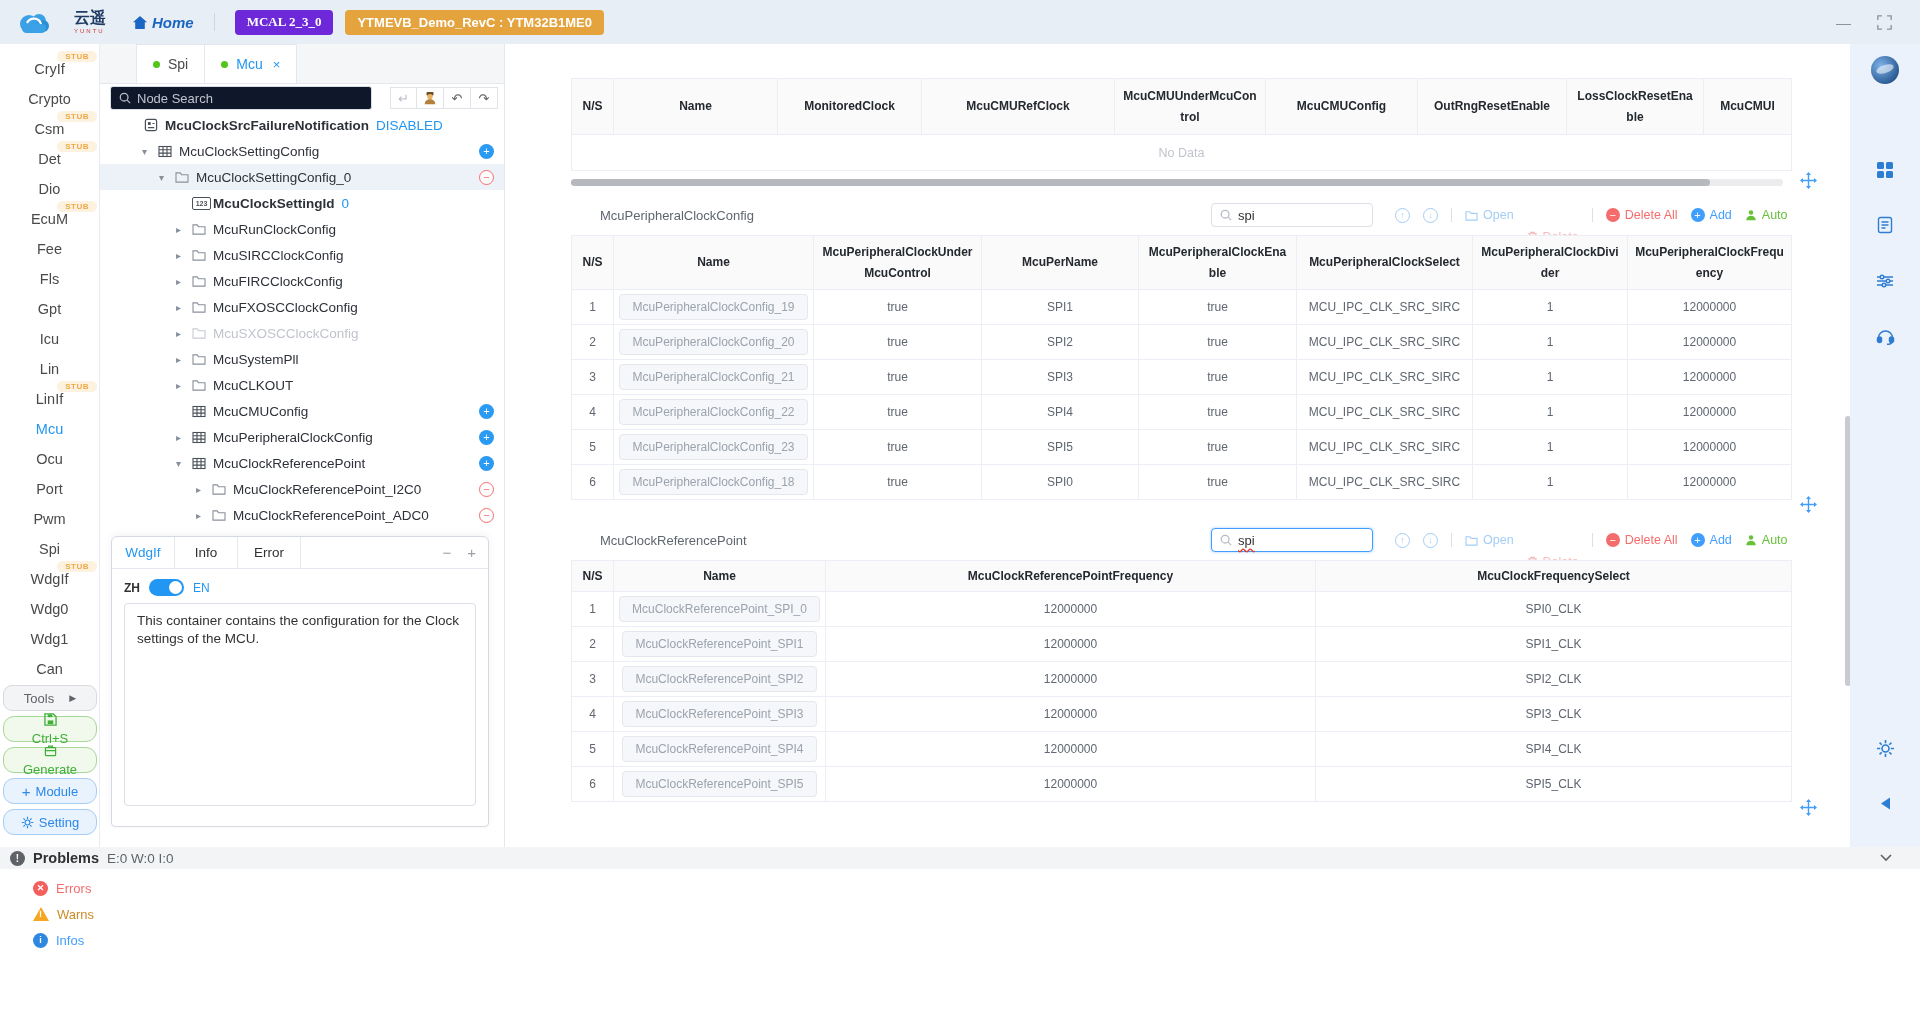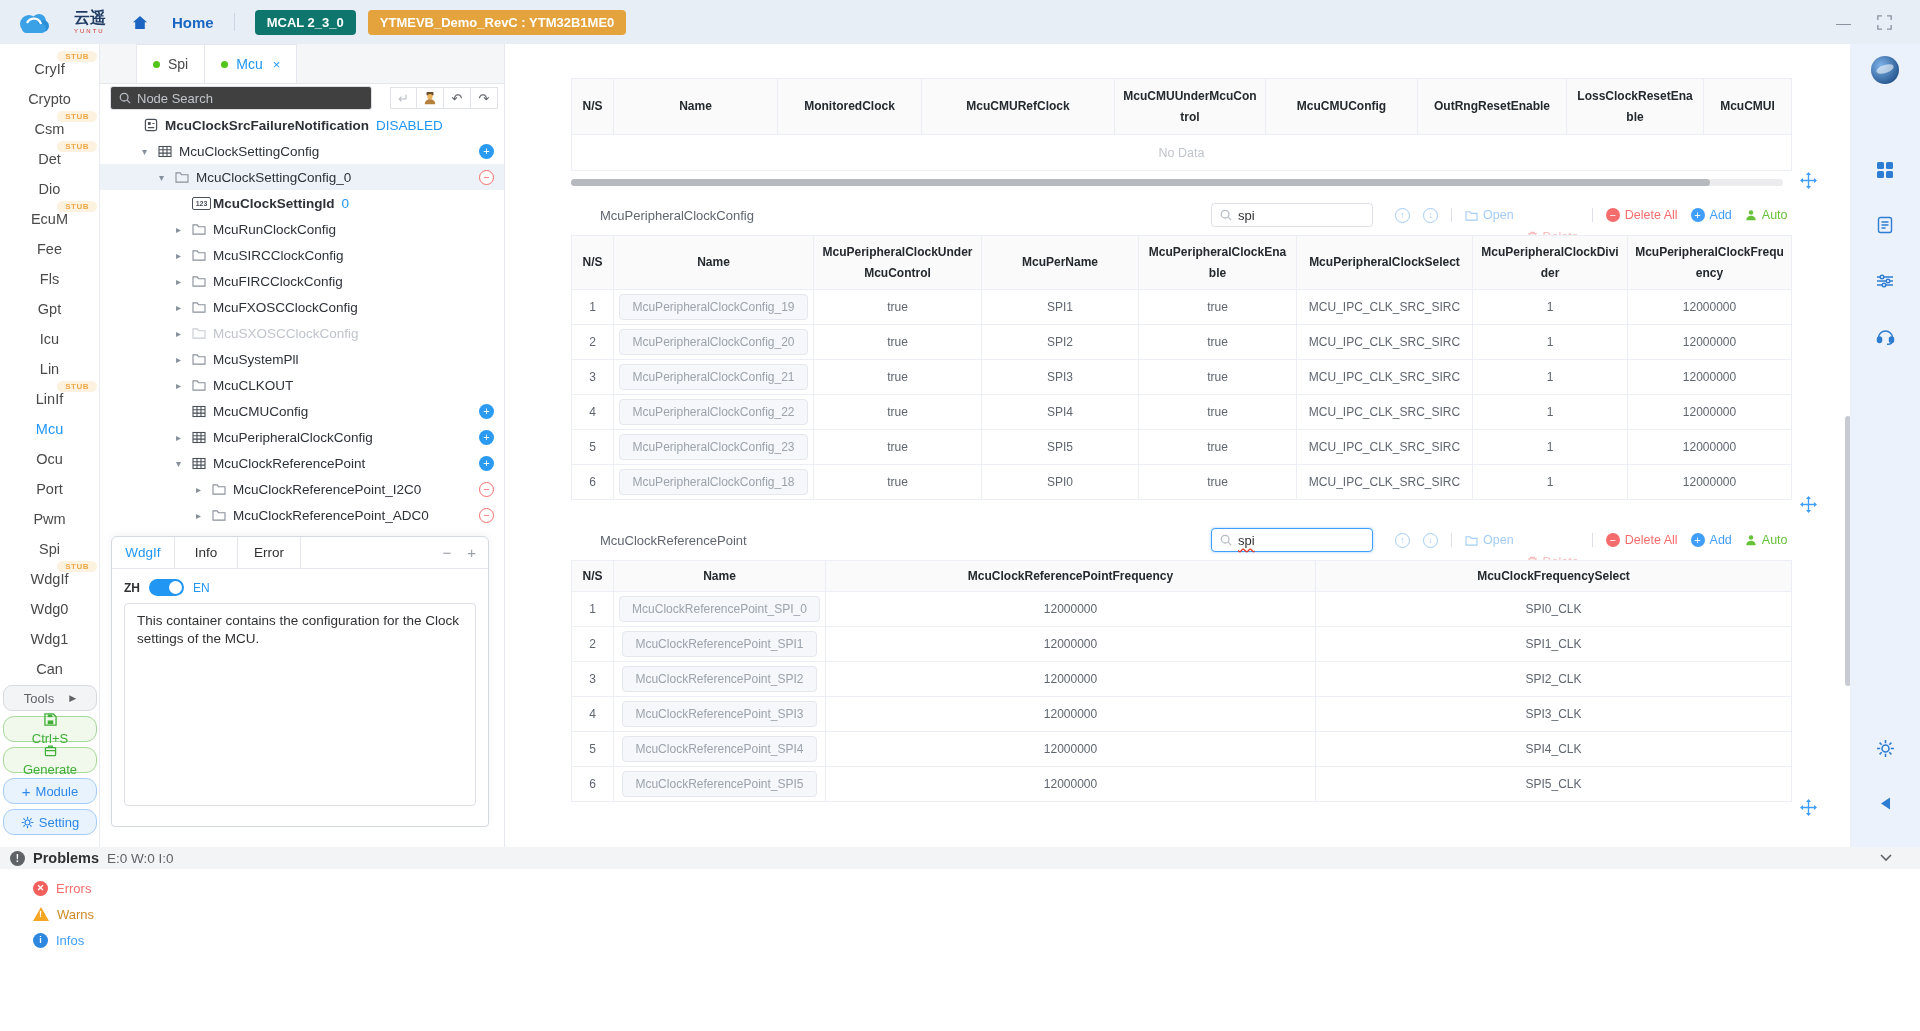--- a/index.html
+++ b/index.html
@@ -5,24 +5,24 @@
   * { box-sizing: border-box; margin: 0; padding: 0; }
   html,body { width:1920px; height:1031px; }
   body { font-family:"Liberation Sans", sans-serif; background:#fff; position:relative; overflow:hidden; color:#303133; }
 
   
   .topbar { position:absolute; left:0; top:0; width:1920px; height:44px; background:#e8eef6; display:flex; align-items:center; }
   .logo { display:flex; align-items:center; margin-left:16px; gap:22px; }
   .logo-txt { display:flex; flex-direction:column; line-height:1; }
   .logo-cn { font-size:16px; font-weight:bold; color:#1f3b63; }
   .logo-sub { font-size:6px; color:#d03a2b; letter-spacing:2px; margin-top:2px; }
-  .home { display:flex; align-items:center; gap:24px; margin-left:26px; color:#1a66c2; font-size:15px; font-weight:bold; cursor:pointer; }
+  .home { display:flex; align-items:center; gap:4px; margin-left:26px; color:#1a66c2; font-size:15px; font-weight:bold; cursor:pointer;font-style:italic; }
   .tb-divider { width:1px; height:18px; background:#ccd6e4; margin:0 20px; }
   .badge { height:25px; display:flex; align-items:center; padding:0 12px; border-radius:4px; color:#fff; font-size:13px; font-weight:bold; white-space:nowrap; }
-  .badge-green { background:#0f766e; }
+  .badge-green { background:#6d28d9;font-family:Liberation Serif, serif; }
   .badge-orange { background:#e5a33d; margin-left:12px; }
   .win-controls { margin-left:auto; margin-right:28px; display:flex; align-items:center; gap:26px; color:#8b93a1; }
   .win-controls .min { font-size:15px; line-height:1; cursor:pointer; }
 
   
   .module-rail { position:absolute; left:0; top:44px; width:100px; height:803px; background:#fff; border-right:1px solid #e8ecf0; }
   .module-item { height:30px; margin-top:0; position:relative; display:flex; align-items:center; justify-content:center; font-size:14.5px; color:#4a4a4a; cursor:pointer; }
   .module-list { padding-top:10px; }
   .module-item.active { color:#2196f3; }
   .stub { position:absolute; top:-3px; right:2px; background:#fdf1df; color:#efa847; font-size:8px; font-weight:bold; padding:1px 8px; border-radius:8px; letter-spacing:.5px; }
@@ -36,21 +36,21 @@
   
   .tree-col { position:absolute; left:100px; top:44px; width:405px; height:803px; background:#fff; border-right:1px solid #e4e7ed; }
   .tab-strip { height:40px; background:#f4f6f8; border-bottom:1px solid #e4e7ed; display:flex; padding-left:36px; }
   .tab { background:#fff; border:1px solid #e4e7ed; border-bottom:none; display:flex; align-items:center; gap:8px; font-size:14px; color:#4a4a4a; padding:0 16px; cursor:pointer; }
   .tab + .tab { border-left:none; }
   .tab.active { color:#2196f3; }
   .dot { width:7px; height:7px; border-radius:50%; background:#52c41a; }
   .tab-close { color:#2196f3; font-size:13px; margin-left:2px; }
 
   .tree-toolbar { margin:2px 6px 0 10px; height:24px; display:flex; align-items:center; }
-  .search-box { width:262px; height:24px; border:1px solid #dcdfe6; border-radius:3px; background:#404040; display:flex; align-items:center; gap:6px; padding:0 8px; font-size:13px; color:#c0c4cc; }
+  .search-box { width:262px; height:24px; border:1px solid #dcdfe6; border-radius:3px; background:#0f172a; display:flex; align-items:center; gap:6px; padding:0 8px; font-size:13px; color:#c0c4cc; }
   .tree-btn-group { display:flex; margin-left:auto; height:22px; }
   .tree-btn { width:27px; border:1px solid #e0e3e8; border-left:none; display:flex; align-items:center; justify-content:center; font-size:13px; color:#5f6368; background:#fff; cursor:pointer; }
   .tree-btn:first-child { border-left:1px solid #e0e3e8; }
   .tree-btn.dim { color:#b9bec7; }
 
   .tree-body { margin-top:2px; position:relative; height:444px; overflow:hidden; }
   .trow { height:26px; display:flex; align-items:center; font-size:13.5px; color:#2d3138; position:relative; padding-right:30px; cursor:pointer; white-space:nowrap; }
   .trow.selected { background:#edf2f9; }
   .trow.dim, .trow.dim .tname { color:#c0c4cc; }
   .lv1  { padding-left:42px; }

